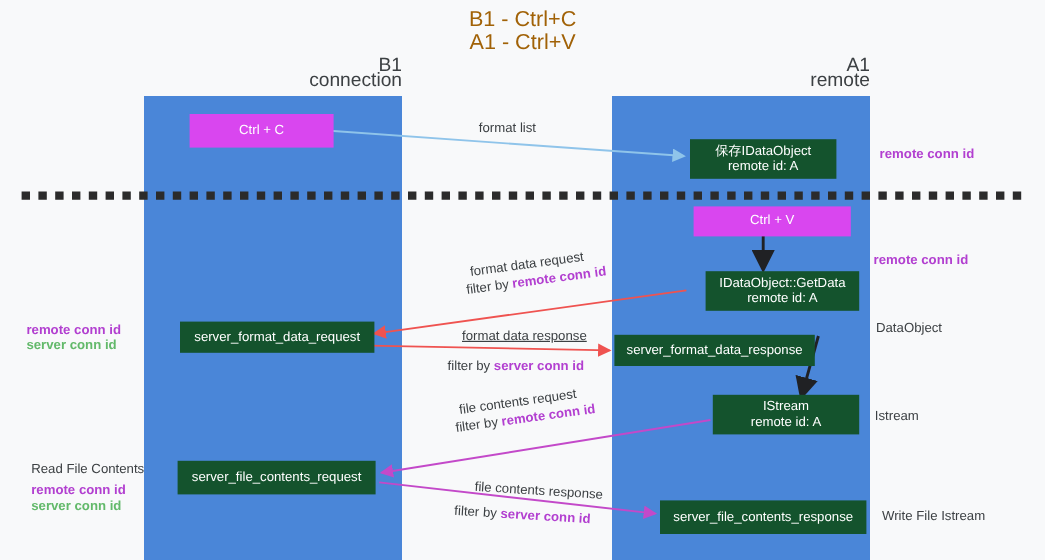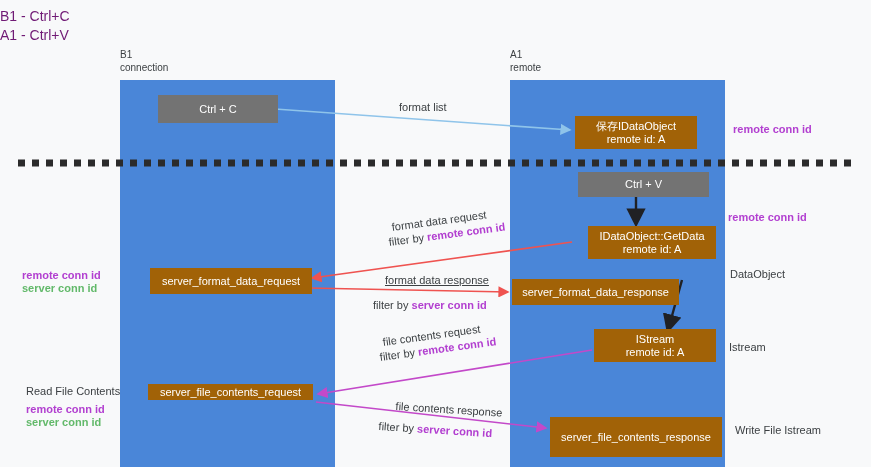--- a/index.html
+++ b/index.html
@@ -14,51 +14,51 @@
     background: #f8f9fa;
     font-family: "Liberation Sans", sans-serif;
     overflow: hidden;
   }
   .lane {
     position: absolute;
     background: #4a86d8;
   }
   .lane-head {
     position: absolute;
-    text-align: left;
-    font-size: 10px;
+    text-align: right;
+    font-size: 16px;
     color: #3c4043;
     line-height: 13px;
     white-space: pre-line;
   }
   .title {
     position: absolute;
     left: 0;
     right: 0;
     top: 7px;
-    text-align: left;
-    font-size: 14px;
-    color: #701a75;
+    text-align: center;
+    font-size: 18px;
+    color: #a16207;
     line-height: 19px;
     white-space: pre-line;
   }
   .node {
     position: absolute;
     display: flex;
     flex-direction: column;
     align-items: center;
     justify-content: center;
     color: #ffffff;
     font-size: 11px;
     line-height: 13px;
     text-align: center;
     box-sizing: border-box;
   }
-  .node.green { background: #737373; }
-  .node.orange { background: #a16207; }
+  .node.green { background: #d946ef; }
+  .node.orange { background: #14532d; }
   .node .ln { display: block; }
   .side-label {
     position: absolute;
     font-size: 11px;
     line-height: 13px;
     color: #3c4043;
     white-space: nowrap;
   }
   .side-label.purple { color: #b23fd0; font-weight: bold; }
   .side-label.green { color: #62b96a; font-weight: bold; }
@@ -152,25 +152,25 @@
 
   <div class="node orange" style="left:512px; top:279px; width:167px; height:26px;">
     <span class="ln">server_format_data_response</span>
   </div>
 
   <div class="node orange" style="left:594px; top:329px; width:122px; height:33px;">
     <span class="ln">IStream</span>
     <span class="ln">remote id: A</span>
   </div>
 
-  <div class="node orange" style="left:148px; top:384px; width:165px; height:16px;">
+  <div class="node orange" style="left:148px; top:384px; width:165px; height:28px;">
     <span class="ln">server_file_contents_request</span>
   </div>
 
-  <div class="node orange" style="left:550px; top:417px; width:172px; height:40px;">
+  <div class="node orange" style="left:550px; top:417px; width:172px; height:28px;">
     <span class="ln">server_file_contents_response</span>
   </div>
 
   <div class="edge-label" style="left:399px; top:101px;">format list</div>
 
   <div class="edge-label" style="left:391px; top:221px; transform: rotate(-7.6deg);">format data request</div>
   <div class="edge-label" style="left:388px; top:236px; transform: rotate(-7.6deg);">
     <span>filter by </span><span class="hl-purple">remote conn id</span>
   </div>
 

